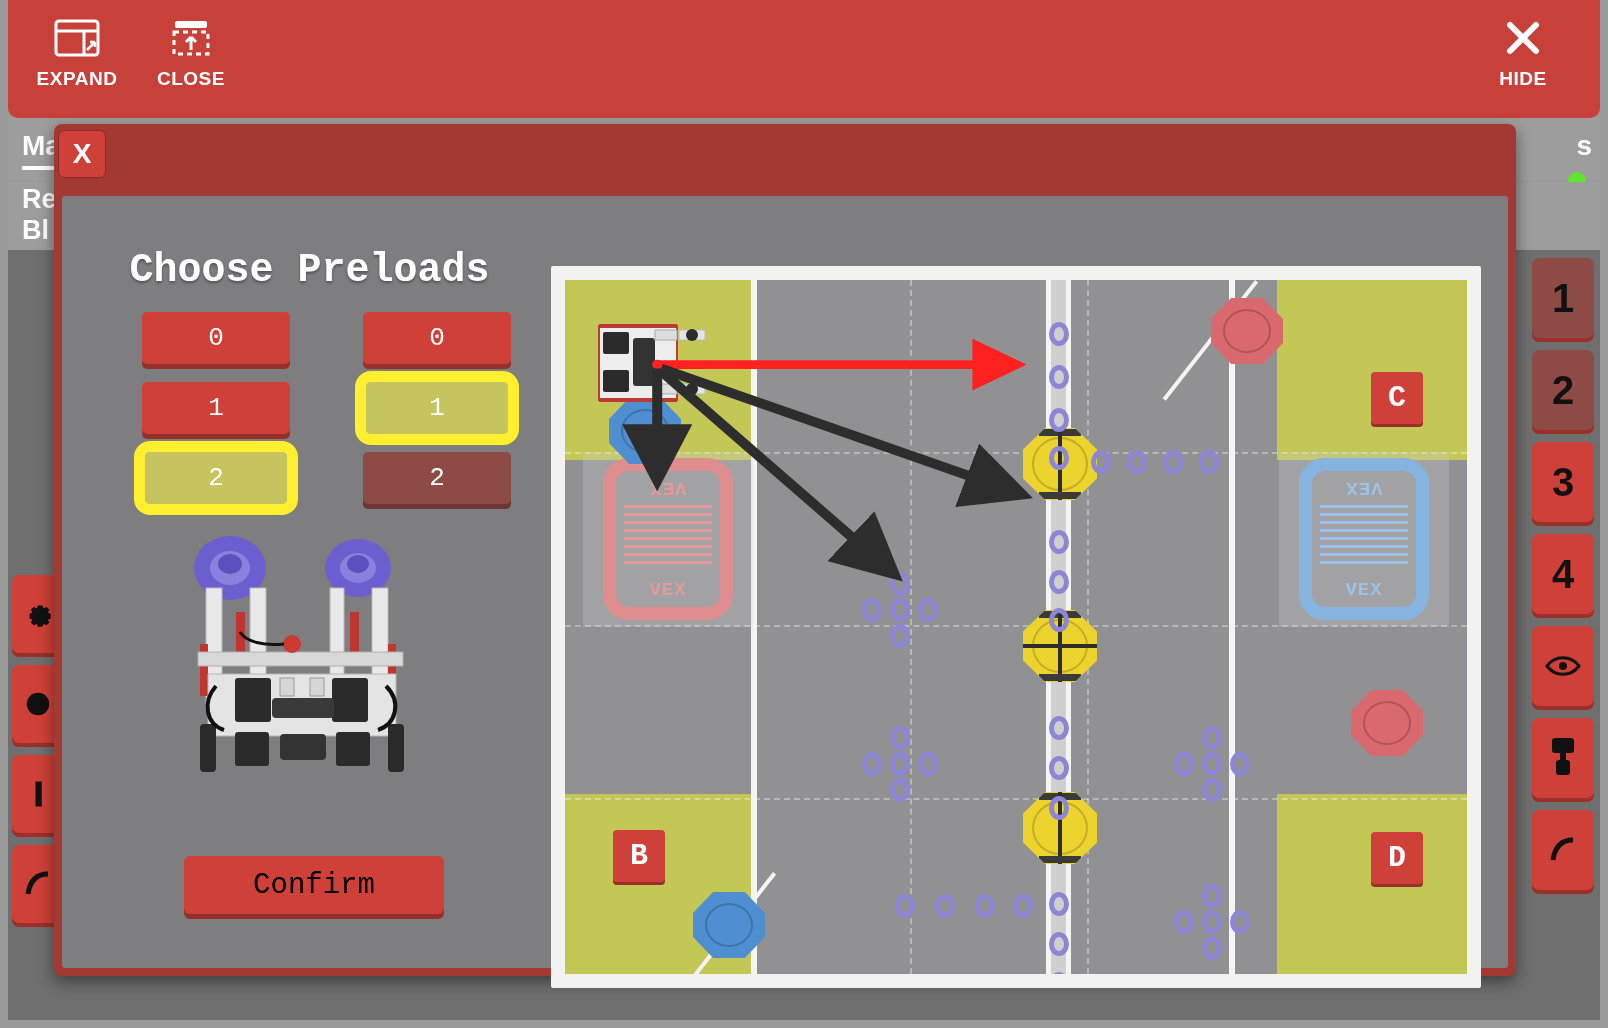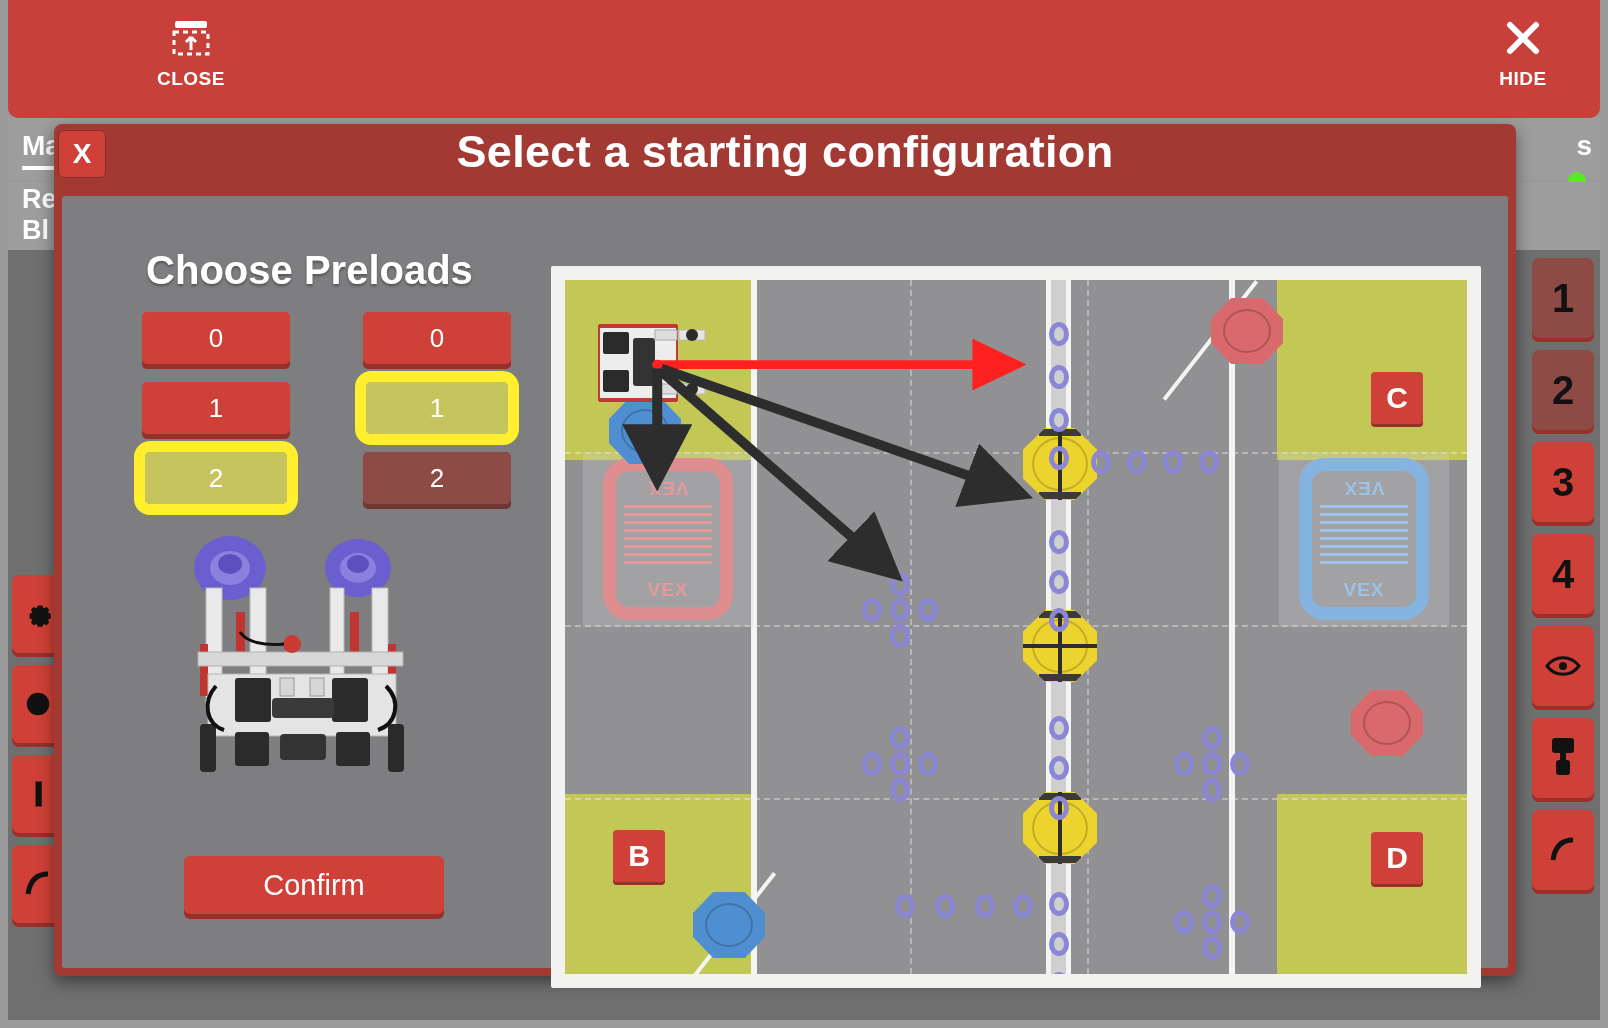--- a/index.html
+++ b/index.html
@@ -78,21 +78,21 @@
     background: #cf4038; border-radius: 6px; border: 1px solid #8a2b25;
     color: #fff; font-size: 28px; font-weight: bold;
     display: flex; align-items: center; justify-content: center; cursor: pointer;
   }
   .modal-title {
     position: absolute; left: 0; right: 0; top: 2px; text-align: center;
     color: #fff; font-size: 45px; font-weight: bold; letter-spacing: .3px;
   }
   .modal-body {
     position: absolute; left: 8px; top: 72px; width: 1446px; height: 772px;
-    background: #7e7e80; border-radius: 3px;
+    background: #7e7e80; border-radius: 3px; font-family: Liberation Mono, monospace;
   }
 
   
   .left-pane { position: absolute; left: 0; top: 0; width: 495px; height: 772px; }
   .pane-title {
     position: absolute; left: 0; right: 0; top: 52px; text-align: center;
     color: #fff; font-size: 40px; font-weight: bold;
     text-shadow: 0 2px 3px rgba(0,0,0,.35);
   }
   .preload-cols { position: absolute; left: 72px; top: 112px; width: 400px; display: flex; gap: 42px; }
@@ -106,21 +106,21 @@
   }
   .pl-btn.dim { background: #8e4a45; box-shadow: 0 5px 0 #6d3834; }
   .pl-btn.sel {
     background: #c6c45f; box-shadow: none;
     outline: 11px solid #ffef2e; left: 11px; width: 142px;
   }
   .robot-pic { position: absolute; left: 118px; top: 330px; width: 260px; height: 250px; }
   .confirm-btn {
     position: absolute; left: 122px; top: 660px; width: 260px; height: 58px;
     background: #cf4038; border-radius: 6px; box-shadow: 0 5px 0 #96302a;
-    color: #ffffff; font-size: 29px; display: flex; align-items: center; justify-content: center;
+    color: #000000; font-size: 29px; display: flex; align-items: center; justify-content: center;
     cursor: pointer;
   }
 
   
   .field-wrap { position: absolute; left: 489px; top: 70px; width: 930px; height: 722px; }
   .field-outer { position: absolute; inset: 0; background: #f2f2f0; border-radius: 2px; padding: 12px; }
   .field { position: absolute; left: 14px; top: 14px; right: 14px; bottom: 14px; background: #919193; overflow: hidden; }
 
   .zone { position: absolute; background: #c3c756; }
   .white-line { position: absolute; background: #f4f4f2; }
@@ -233,20 +233,31 @@
           </svg>
       </div>
       <div class="rail-btn">
         <svg width="30" height="30" viewBox="0 0 24 24">
             <path d="M4 20 C6 6, 14 4, 20 4" stroke="#111" stroke-width="4" fill="none"></path>
           </svg>
       </div>
     </div>
 
     <div class="toolbar">
+      <div class="tool-btn" id="btn-expand">
+        <span class="ic">
+          <svg width="46" height="38" viewBox="0 0 46 38">
+            <rect x="2" y="2" width="42" height="34" rx="3" fill="none" stroke="#fff" stroke-width="3"></rect>
+            <line x1="2" y1="12" x2="44" y2="12" stroke="#fff" stroke-width="3"></line>
+            <line x1="30" y1="12" x2="30" y2="36" stroke="#fff" stroke-width="3"></line>
+            <path d="M33 31 L41 23 M41 23 L41 28 M41 23 L36 23" stroke="#fff" stroke-width="2.6" fill="none"></path>
+          </svg>
+        </span>
+        <span class="lbl">EXPAND</span>
+      </div>
 
       <div class="tool-btn" id="btn-hide">
         <span class="ic">
           <svg width="42" height="38" viewBox="0 0 42 38">
             <rect x="5" y="2" width="32" height="7" rx="2" fill="#fff"></rect>
             <rect x="4" y="13" width="34" height="22" fill="none" stroke="#fff" stroke-width="3" stroke-dasharray="5 4"></rect>
             <path d="M21 31 L21 18 M21 18 L16 23 M21 18 L26 23" stroke="#fff" stroke-width="3" fill="none"></path>
           </svg>
         </span>
         <span class="lbl">CLOSE</span>
@@ -260,21 +271,20 @@
         </span>
         <span class="lbl">HIDE</span>
       </div>
     </div>
   </div>
 
   <div class="modal">
 
     <div class="modal-head">
       <div class="modal-x">X</div>
-      <div class="modal-title">Select a starting configuration</div>
     </div>
 
     <div class="modal-body">
 
       <div class="left-pane">
         <div class="pane-title">Choose Preloads</div>
 
         <div class="preload-cols">
           <div class="preload-col">
             <div class="pl-slot">

